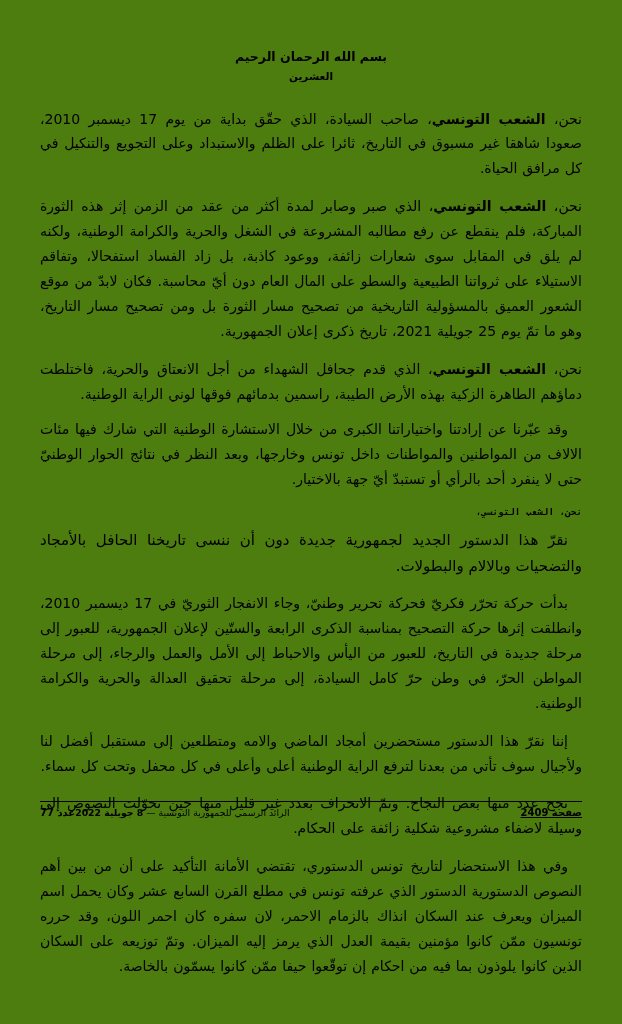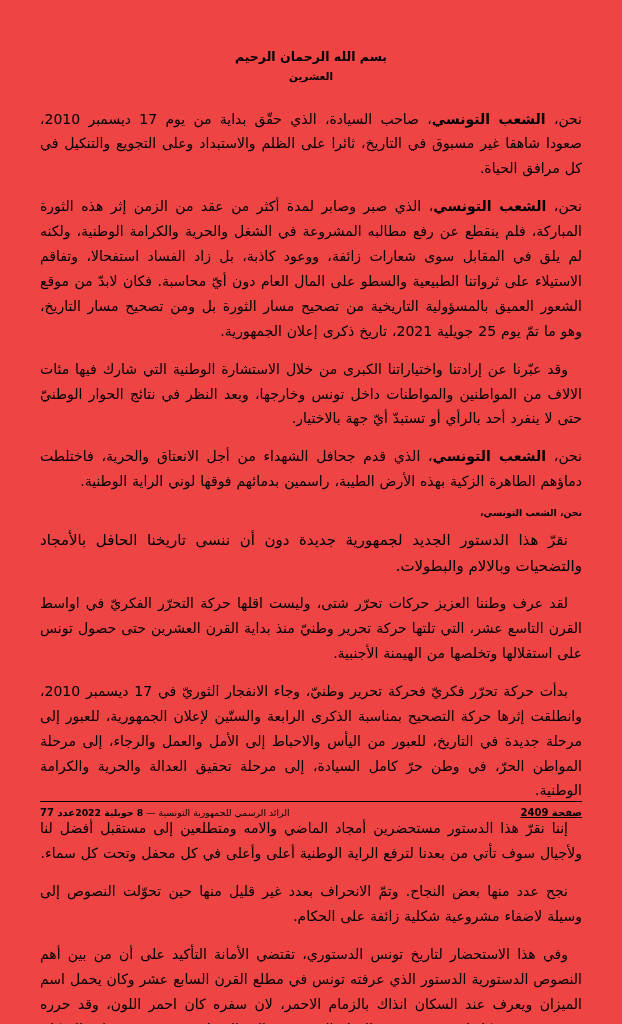--- a/index.html
+++ b/index.html
@@ -13,21 +13,21 @@
     height: 1024px;
     overflow: hidden;
     font-family: "DejaVu Sans", "Liberation Sans", sans-serif;
     color: #000000;
   }
 
   .page {
     position: relative;
     width: 622px;
     height: 1024px;
-    background: #ef4444;
+    background: #4d7c0f;
     box-sizing: border-box;
   }
 
   .content {
     position: absolute;
     top: 48px;
     right: 40px;
     left: 40px;
     width: 542px;
   }
@@ -70,20 +70,21 @@
   .lead {
     font-weight: bold;
   }
 
   .standalone-line {
     margin: 0 0 5px 0;
     font-size: 9.3px;
     line-height: 1.78;
     text-align: right;
     font-weight: bold;
+    font-family: Liberation Mono, monospace;
   }
 
   .sub-line {
     margin: 0 0 11px 0;
     font-size: 15px;
     line-height: 1.78;
     text-align: justify;
     text-align-last: right;
     text-indent: 14px;
   }
@@ -133,29 +134,28 @@
 
   <div class="content">
 
     <div class="basmala">بسم الله الرحمان الرحيم</div>
     <div class="section-title">العشرين</div>
 
     <p class="para"><span>نحن، </span><span class="lead">الشعب التونسي</span><span>، صاحب السيادة، الذي حقّق بداية من يوم 17 ديسمبر 2010، صعودا شاهقا غير مسبوق في التاريخ، ثائرا على الظلم والاستبداد وعلى التجويع والتنكيل في كل مرافق الحياة.</span></p>
 
     <p class="para"><span>نحن، </span><span class="lead">الشعب التونسي</span><span>، الذي صبر وصابر لمدة أكثر من عقد من الزمن إثر هذه الثورة المباركة، فلم ينقطع عن رفع مطالبه المشروعة في الشغل والحرية والكرامة الوطنية، ولكنه لم يلق في المقابل سوى شعارات زائفة، ووعود كاذبة، بل زاد الفساد استفحالا، وتفاقم الاستيلاء على ثرواتنا الطبيعية والسطو على المال العام دون أيّ محاسبة. فكان لابدّ من موقع الشعور العميق بالمسؤولية التاريخية من تصحيح مسار الثورة بل ومن تصحيح مسار التاريخ، وهو ما تمّ يوم 25 جويلية 2021، تاريخ ذكرى إعلان الجمهورية.</span></p>
 
+    <p class="para tight"><span>نحن، </span><span class="lead">الشعب التونسي</span><span>، الذي قدم جحافل الشهداء من أجل الانعتاق والحرية، فاختلطت دماؤهم الطاهرة الزكية بهذه الأرض الطيبة، راسمين بدمائهم فوقها لوني الراية الوطنية.</span></p>
+
     <p class="para indent">وقد عبّرنا عن إرادتنا واختياراتنا الكبرى من خلال الاستشارة الوطنية التي شارك فيها مئات الالاف من المواطنين والمواطنات داخل تونس وخارجها، وبعد النظر في نتائج الحوار الوطنيّ حتى لا ينفرد أحد بالرأي أو تستبدّ أيّ جهة بالاختيار.</p>
-
-    <p class="para tight"><span>نحن، </span><span class="lead">الشعب التونسي</span><span>، الذي قدم جحافل الشهداء من أجل الانعتاق والحرية، فاختلطت دماؤهم الطاهرة الزكية بهذه الأرض الطيبة، راسمين بدمائهم فوقها لوني الراية الوطنية.</span></p>
 
     <div class="standalone-line"><span>نحن، </span><span class="lead">الشعب التونسي،</span></div>
 
     <div class="sub-line">نقرّ هذا الدستور الجديد لجمهورية جديدة دون أن ننسى تاريخنا الحافل بالأمجاد والتضحيات وبالالام والبطولات.</div>
 
-    <p class="para indent">لقد عرف وطننا العزيز حركات تحرّر شتى، وليست اقلها حركة التحرّر الفكريّ في اواسط القرن التاسع عشر، التي تلتها حركة تحرير وطنيّ منذ بداية القرن العشرين حتى حصول تونس على استقلالها وتخلصها من الهيمنة الأجنبية.</p>
     <p class="para indent">بدأت حركة تحرّر فكريّ فحركة تحرير وطنيّ، وجاء الانفجار الثوريّ في 17 ديسمبر 2010، وانطلقت إثرها حركة التصحيح بمناسبة الذكرى الرابعة والستّين لإعلان الجمهورية، للعبور إلى مرحلة جديدة في التاريخ، للعبور من اليأس والاحباط إلى الأمل والعمل والرجاء، إلى مرحلة المواطن الحرّ، في وطن حرّ كامل السيادة، إلى مرحلة تحقيق العدالة والحرية والكرامة الوطنية.</p>
     <p class="para indent">إننا نقرّ هذا الدستور مستحضرين أمجاد الماضي والامه ومتطلعين إلى مستقبل أفضل لنا ولأجيال سوف تأتي من بعدنا لترفع الراية الوطنية أعلى وأعلى في كل محفل وتحت كل سماء.</p>
     <p class="para indent">نجح عدد منها بعض النجاح. وتمّ الانحراف بعدد غير قليل منها حين تحوّلت النصوص إلى وسيلة لاضفاء مشروعية شكلية زائفة على الحكام.</p>
     <p class="para indent">وفي هذا الاستحضار لتاريخ تونس الدستوري، تقتضي الأمانة التأكيد على أن من بين أهم النصوص الدستورية الدستور الذي عرفته تونس في مطلع القرن السابع عشر وكان يحمل اسم الميزان ويعرف عند السكان انذاك بالزمام الاحمر، لان سفره كان احمر اللون، وقد حرره تونسيون ممّن كانوا مؤمنين بقيمة العدل الذي يرمز إليه الميزان. وتمّ توزيعه على السكان الذين كانوا يلوذون بما فيه من احكام إن توقّعوا حيفا ممّن كانوا يسمّون بالخاصة.</p>
 
   </div>
 
   <div class="footer">
     <hr class="footer-rule">
     <div class="footer-row">

